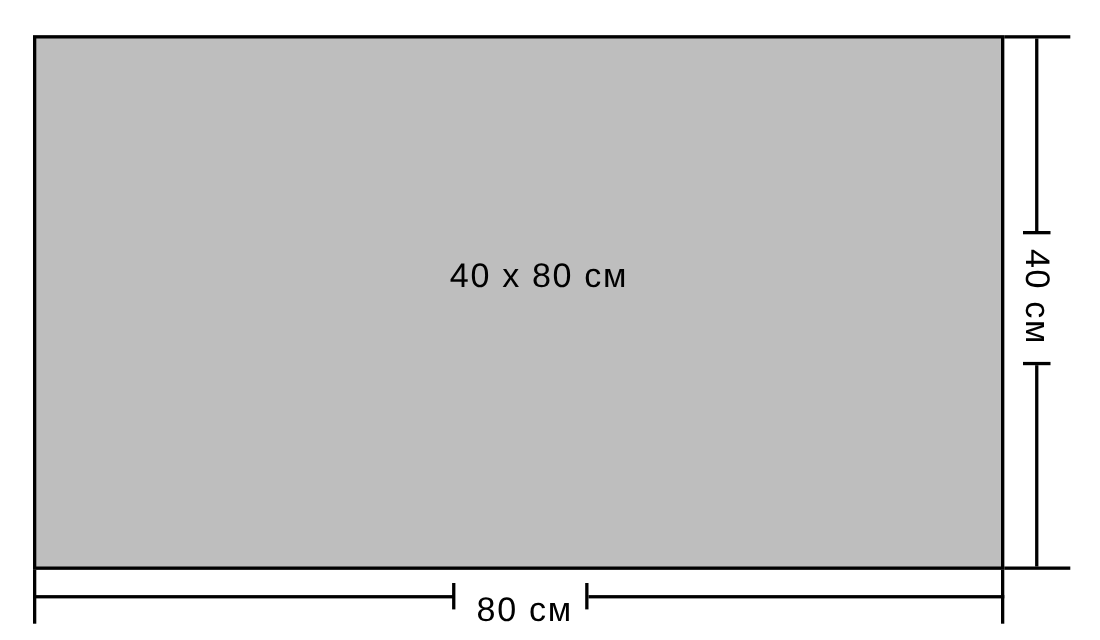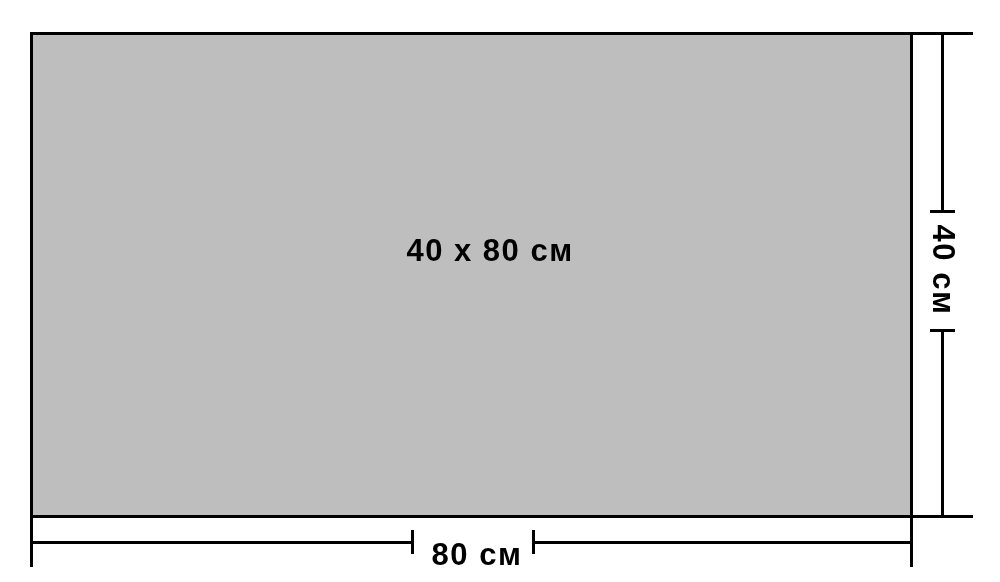--- a/index.html
+++ b/index.html
@@ -7,21 +7,20 @@
     padding: 0;
     background: var(--color-background, #ffffff);
   }
   .canvas {
     position: relative;
     width: 1000px;
     height: 582px;
     background: var(--color-background, #ffffff);
     font-family: "Liberation Sans", sans-serif;
     overflow: hidden;
-    font-weight: bold;
   }
   .rect {
     position: absolute;
     left: 30px;
     top: 32px;
     width: 877px;
     height: 480px;
     background: var(--color-rect-fill, #bebebe);
     border: 3px solid var(--color-line, #000000);
   }

